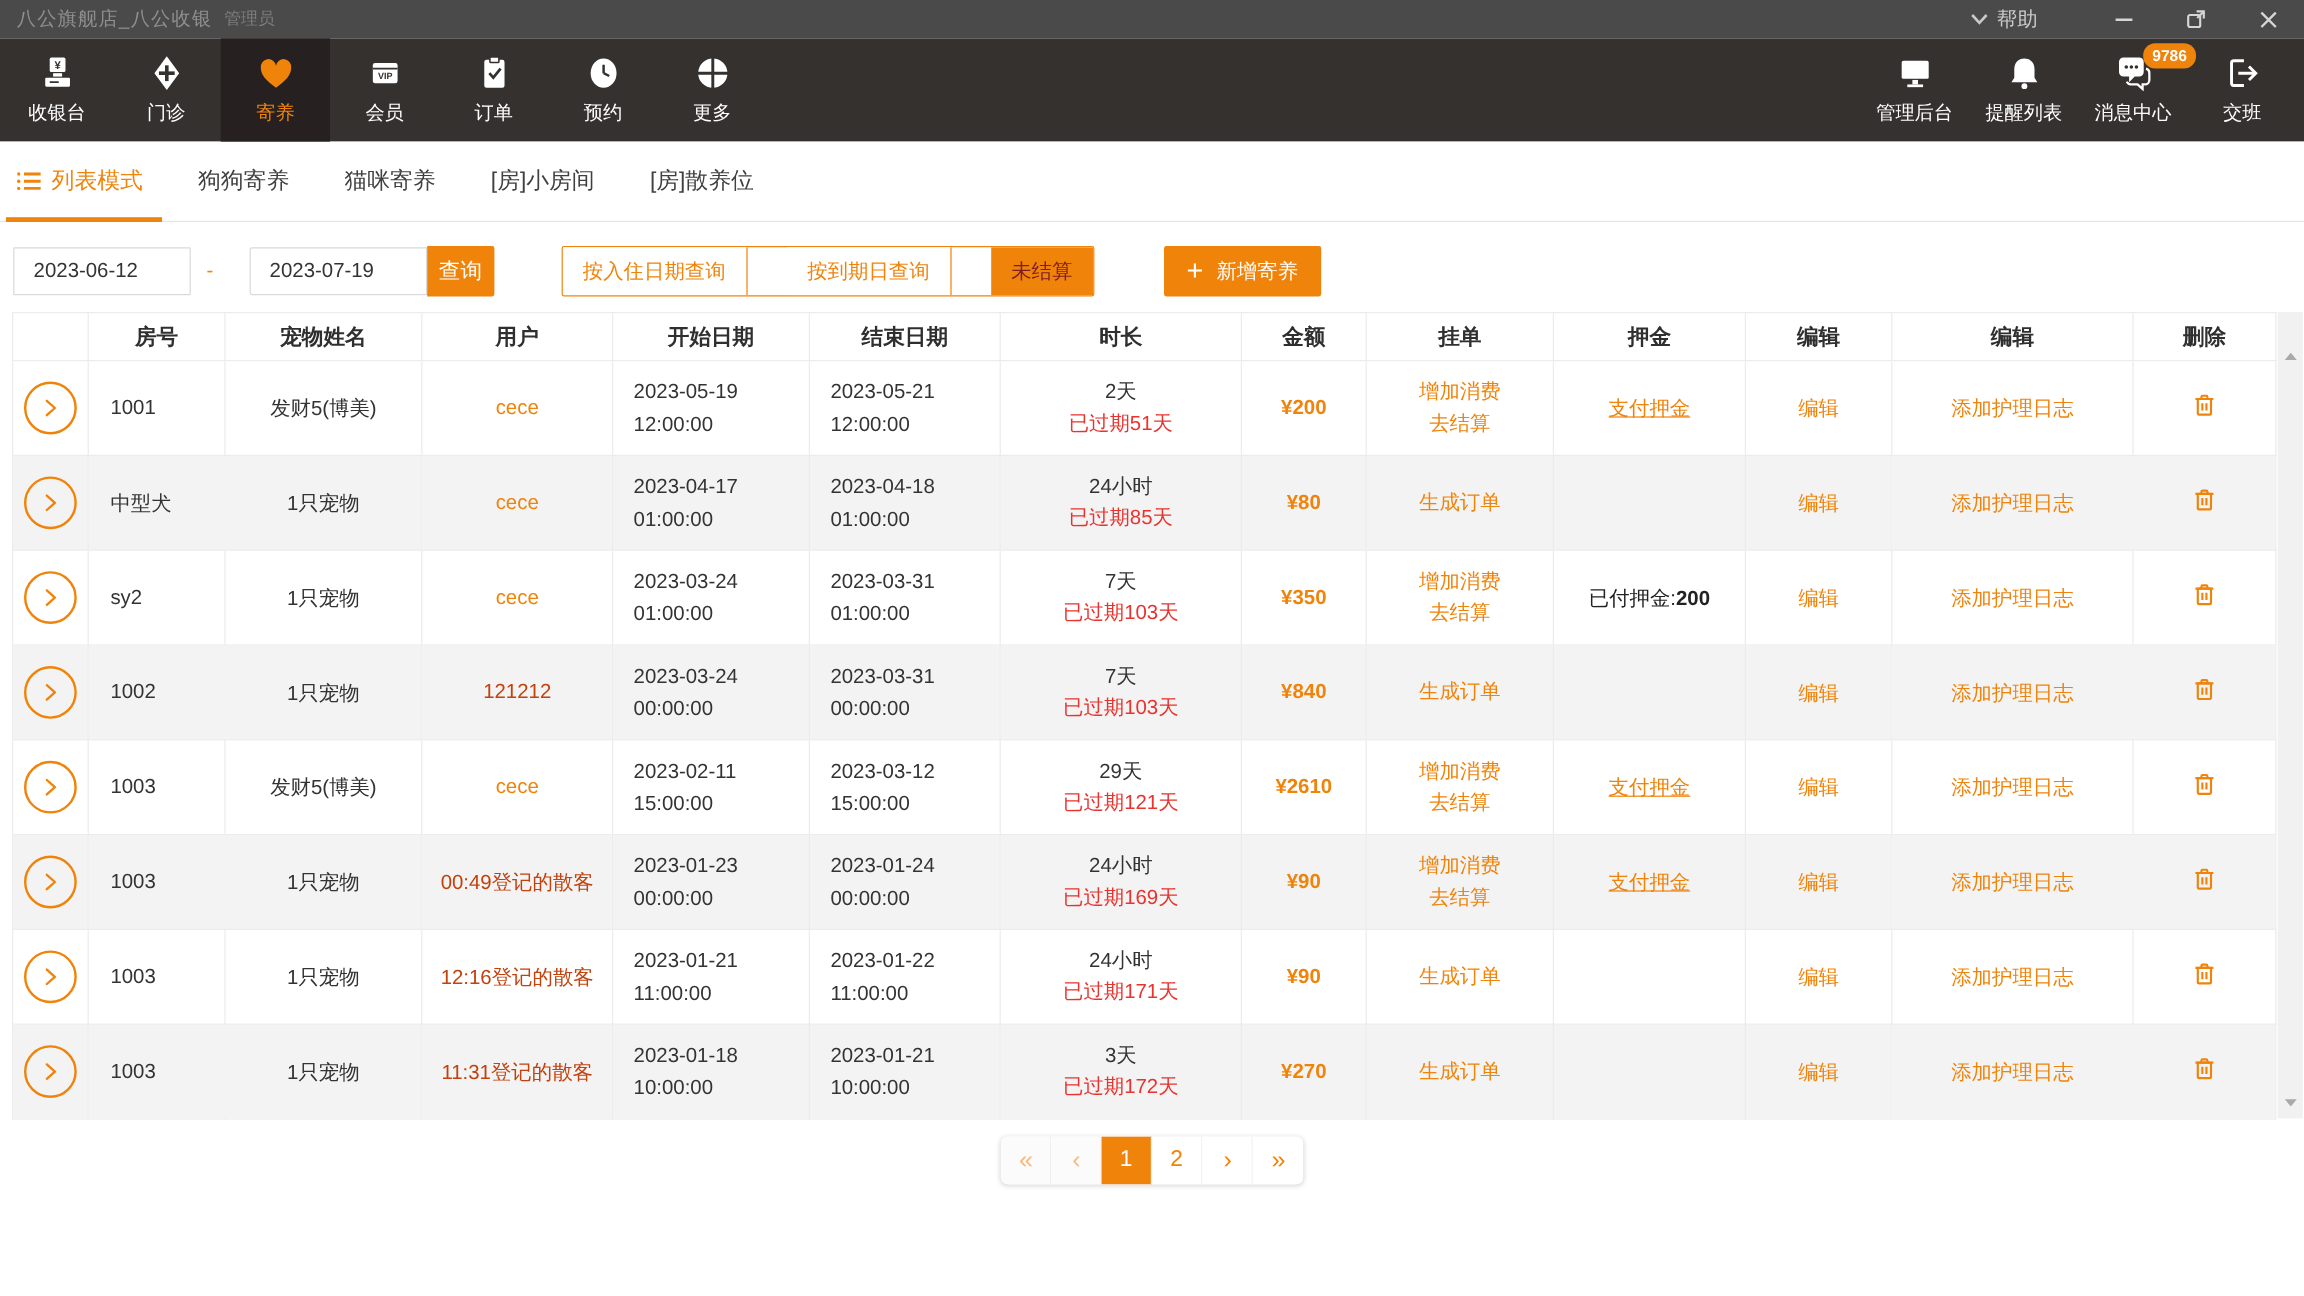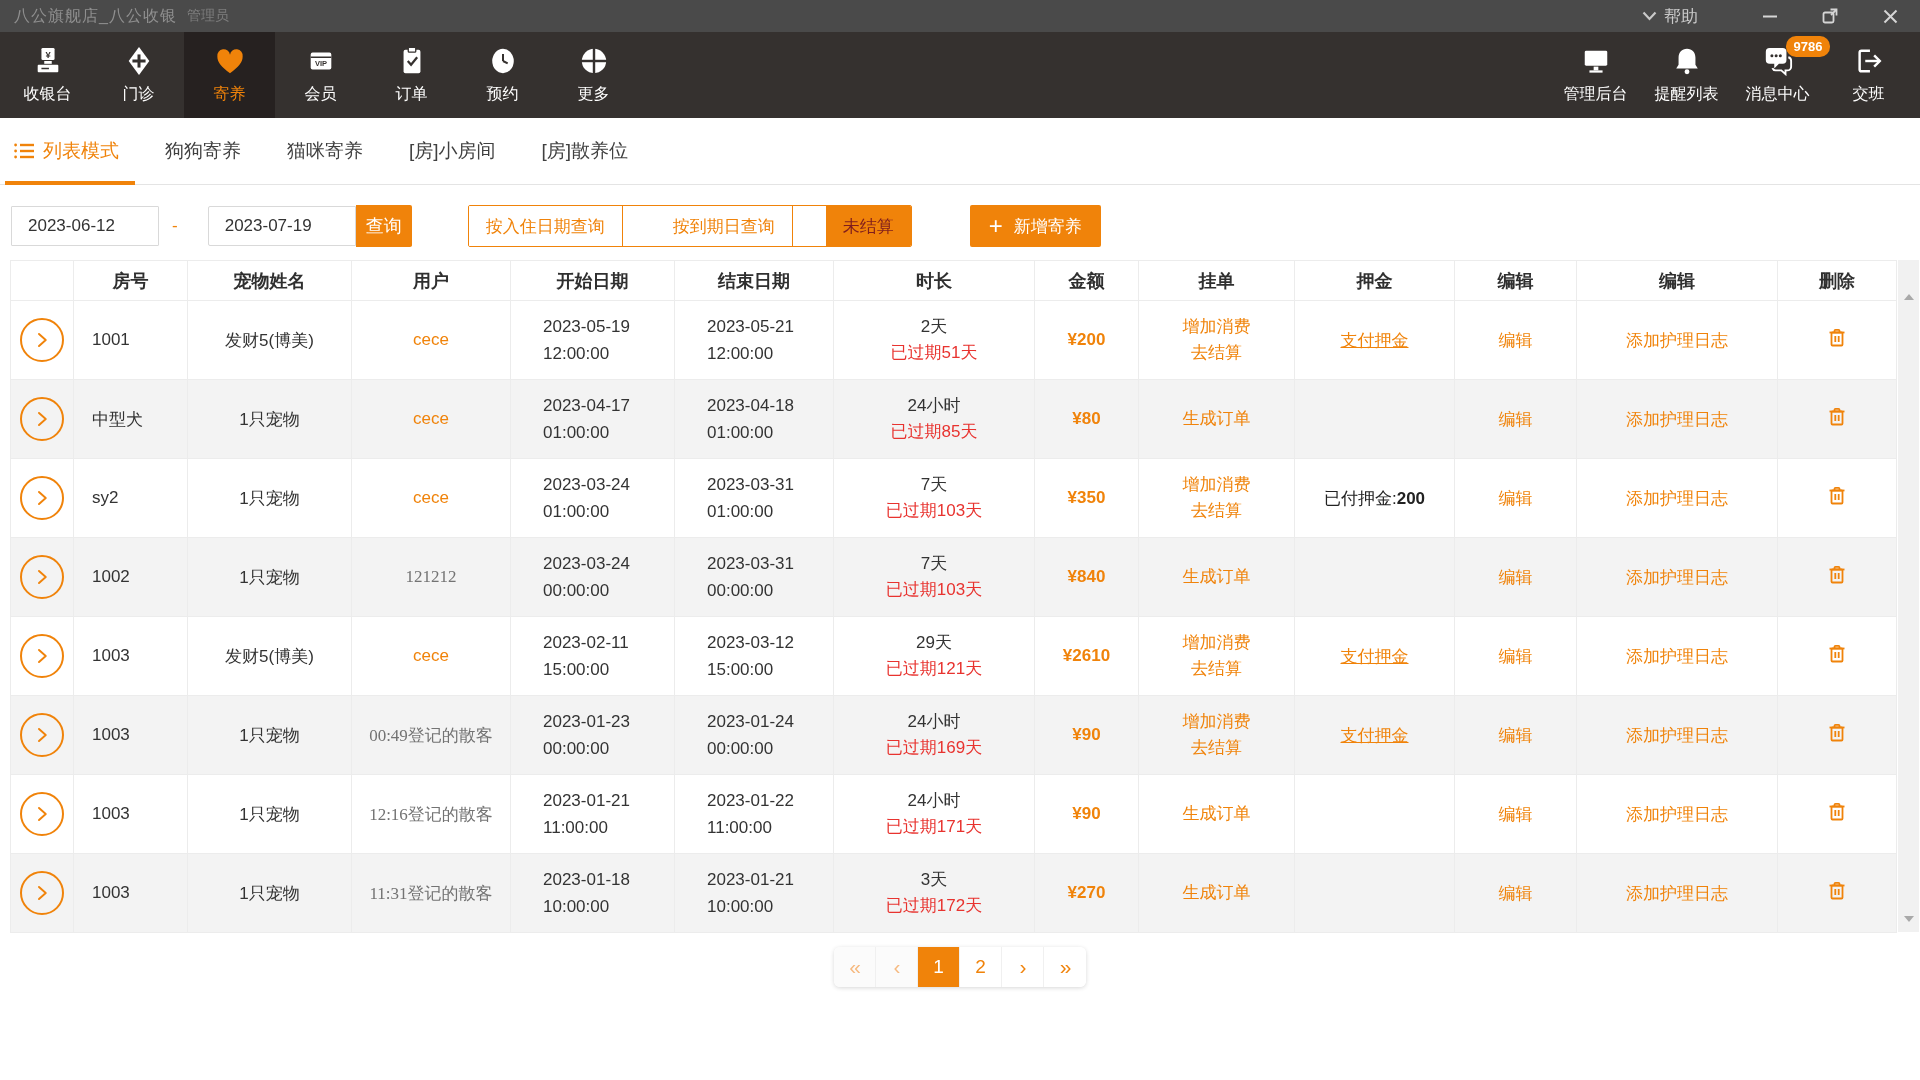--- a/index.html
+++ b/index.html
@@ -53,25 +53,25 @@
   .add-btn .plus{font-size:24px;line-height:1;font-weight:400;}
   
   .table-wrap{margin:13px 0 0 10px;position:relative;width:1886px;}
   table{border-collapse:collapse;table-layout:fixed;width:1886px;}
   th,td{border:1px solid var(--line);}
   thead th{height:40px;font-size:18px;color:#2f2f2f;background:#fff;font-weight:bold;text-align:center;}
   tbody td{height:79px;text-align:center;font-size:17px;color:#333;padding:0;overflow:hidden;}
   tbody tr{background:#fff;}
   tbody tr.alt{background:var(--row-alt);}
   .c-room{text-align:left;padding-left:18px;}
-  .c-date{text-align:left;padding-left:32px;}
+  .c-date{text-align:left;padding-left:17px;}
   .date-line{display:block;line-height:27px;}
   .expand-btn{width:44px;height:44px;border-radius:50%;border:2px solid var(--orange);background:transparent;color:var(--orange);display:flex;align-items:center;justify-content:center;margin:0 auto;cursor:pointer;}
   .user-name{color:var(--orange);cursor:pointer;}
-  .user-name.plain{color:#737373;cursor:default;font-family:Liberation Serif, serif;}
+  .user-name.plain{color:#c2410c;cursor:default;}
   .dur-main{line-height:26px;}
   .overdue{color:var(--red);line-height:26px;}
   .c-amount{color:var(--orange);font-weight:bold;}
   .order-link{display:block;color:var(--orange);line-height:26px;cursor:pointer;}
   .deposit-link{color:var(--orange);text-decoration:underline;cursor:pointer;}
   .deposit-paid{color:#222;}
   .deposit-paid b{font-weight:bold;}
   .table-link{color:var(--orange);cursor:pointer;}
   .del-btn{background:none;border:none;color:var(--orange);cursor:pointer;display:inline-flex;align-items:center;justify-content:center;}
   

